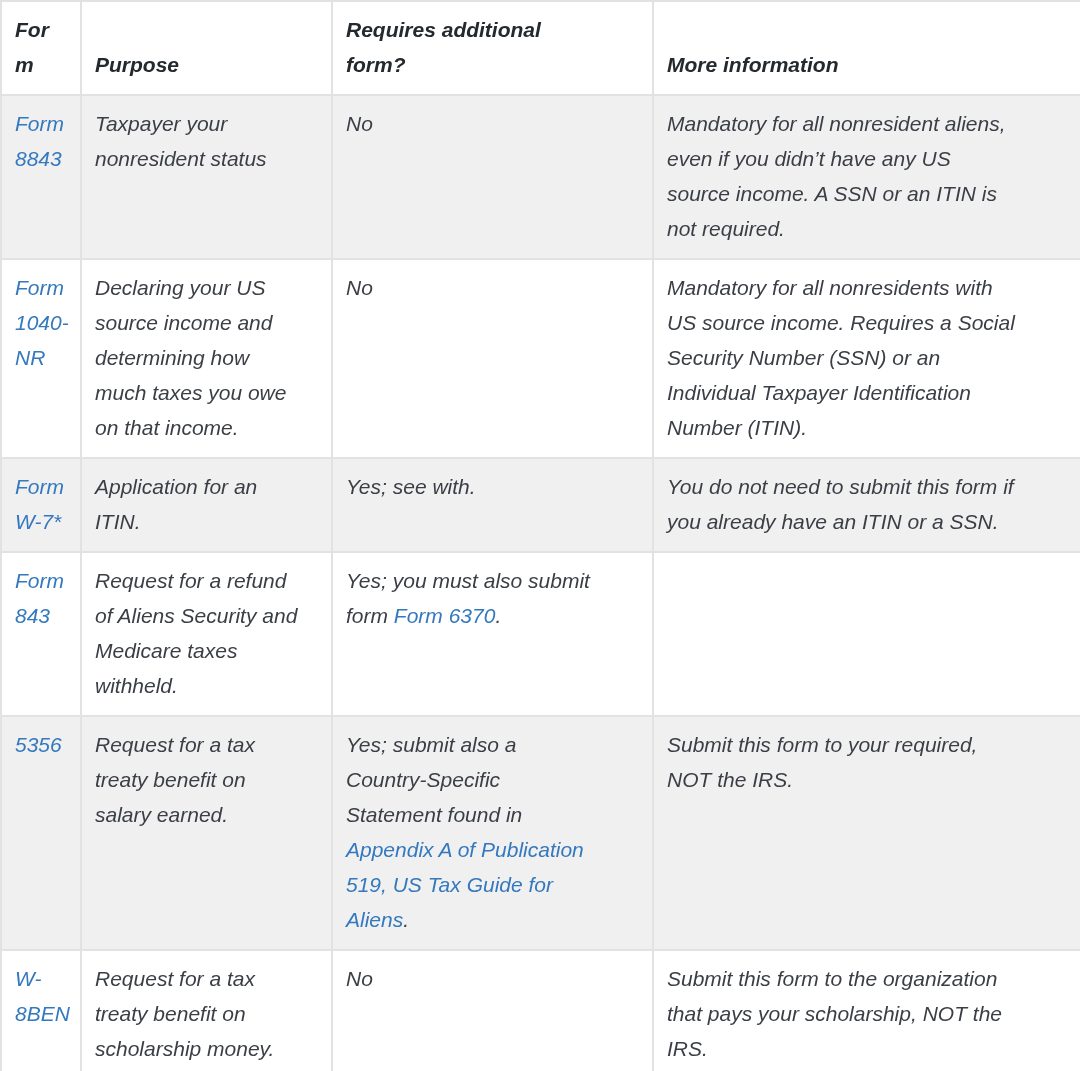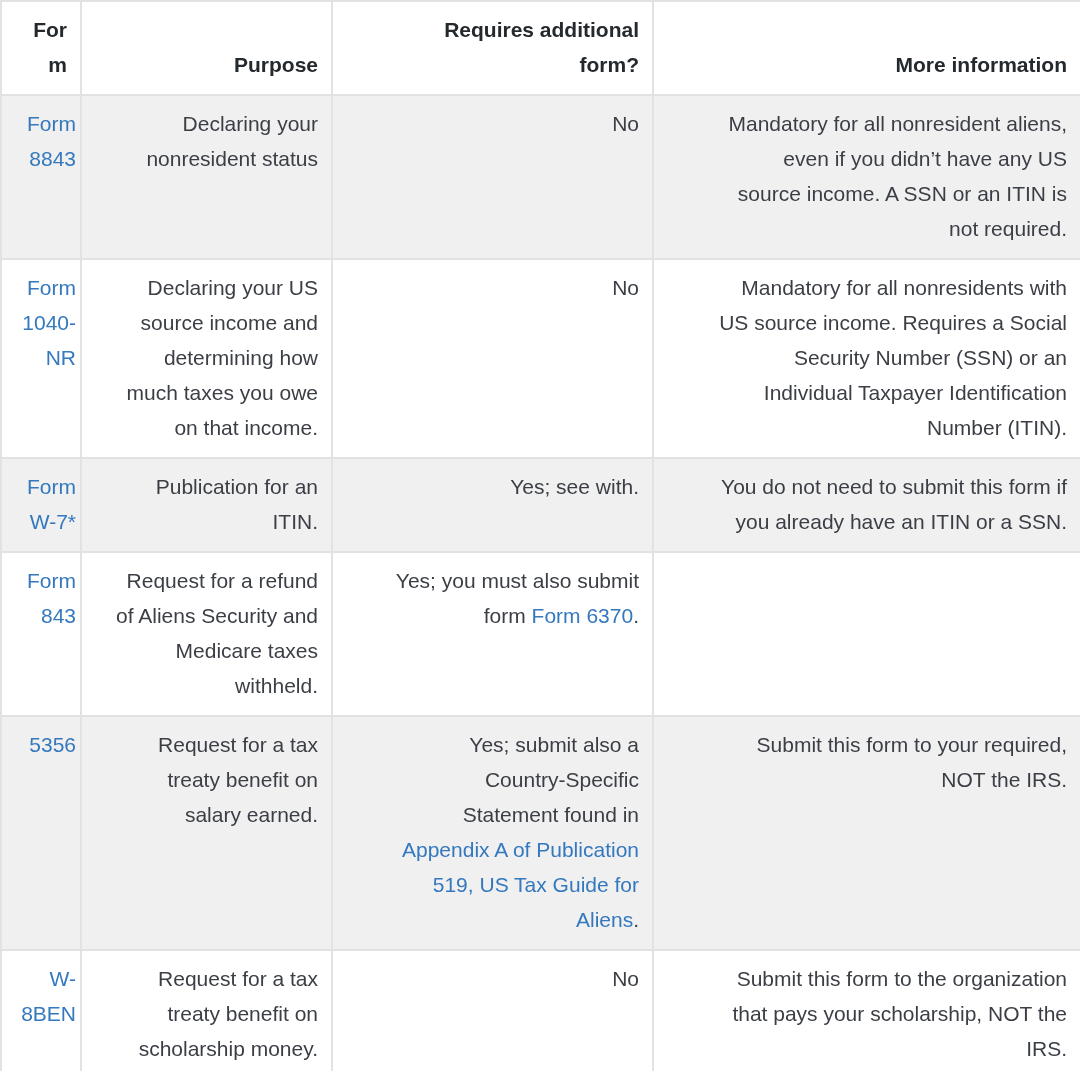--- a/index.html
+++ b/index.html
@@ -20,22 +20,23 @@
     border-collapse: collapse;
     table-layout: fixed;
     font-size: 21px;
     line-height: 35px;
     color: var(--text-color);
   }
   .forms-table th,
   .forms-table td {
     border: 2px solid var(--border-color);
     white-space: pre-line;
-    text-align: right;
+    text-align: left;
     overflow-wrap: break-word;
+    font-style: italic;
   }
   .forms-table th {
     vertical-align: bottom;
     font-weight: bold;
     color: var(--header-text-color);
     background: #ffffff;
     padding: 10px 13px 12px 13px;
   }
   .forms-table td {
     vertical-align: top;
@@ -69,21 +70,21 @@
       <th>Purpose</th>
       <th>Requires additional
 form?</th>
       <th>More information</th>
     </tr>
   </thead>
   <tbody>
       <tr class="stripe">
         <td class="form-col"><a href="#">Form
 8843</a></td>
-        <td><span>Declaring your
+        <td><span>Taxpayer your
 nonresident status</span></td>
         <td><span>No</span></td>
         <td><span>Mandatory for all nonresident aliens,
 even if you didn’t have any US
 source income. A SSN or an ITIN is
 not required.</span></td>
       </tr>
       <tr>
         <td class="form-col"><a href="#">Form
 1040-
@@ -96,21 +97,21 @@
         <td><span>No</span></td>
         <td><span>Mandatory for all nonresidents with
 US source income. Requires a Social
 Security Number (SSN) or an
 Individual Taxpayer Identification
 Number (ITIN).</span></td>
       </tr>
       <tr class="stripe">
         <td class="form-col"><a href="#">Form
 W-7*</a></td>
-        <td><span>Publication for an
+        <td><span>Application for an
 ITIN.</span></td>
         <td><span>Yes; see with.</span></td>
         <td><span>You do not need to submit this form if
 you already have an ITIN or a SSN.</span></td>
       </tr>
       <tr>
         <td class="form-col"><a href="#">Form
 843</a></td>
         <td><span>Request for a refund
 of Aliens Security and

